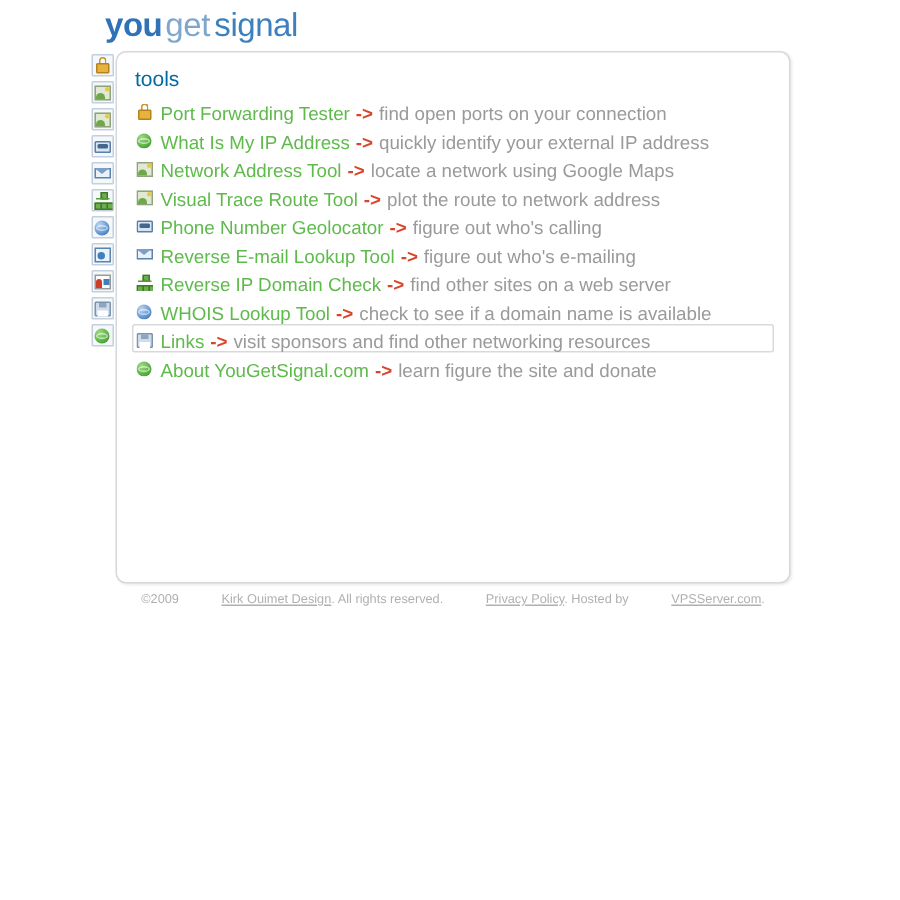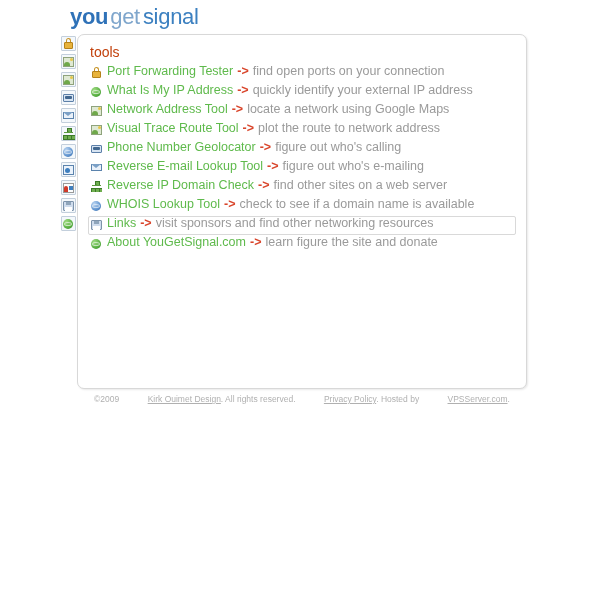--- a/index.html
+++ b/index.html
@@ -71,33 +71,33 @@
     width: 450px;
     height: 355px;
     background: #ffffff;
     border: 1px solid #d8d8d8;
     border-radius: 7px;
     box-shadow: 1px 1px 2px rgba(0,0,0,0.09);
     box-sizing: border-box;
   }
 
   .section-title {
-    color: #c2410c;
+    color: #0369a1;
     font-size: 14px;
     line-height: 16px;
     margin: 9px 0 4px 12px;
     font-weight: normal;
   }
   .section-title.other {
     margin-top: 16px;
   }
 
   .row {
     display: flex;
-    align-items: flex-end;
+    align-items: flex-start;
     margin: 0 10px;
     padding: 4px 2px 4px 2px;
     height: 19px;
     box-sizing: border-box;
     border: 1px solid transparent;
     border-radius: 2px;
   }
   .row.focused {
     border: 1px solid #d9d9d9;
   }

